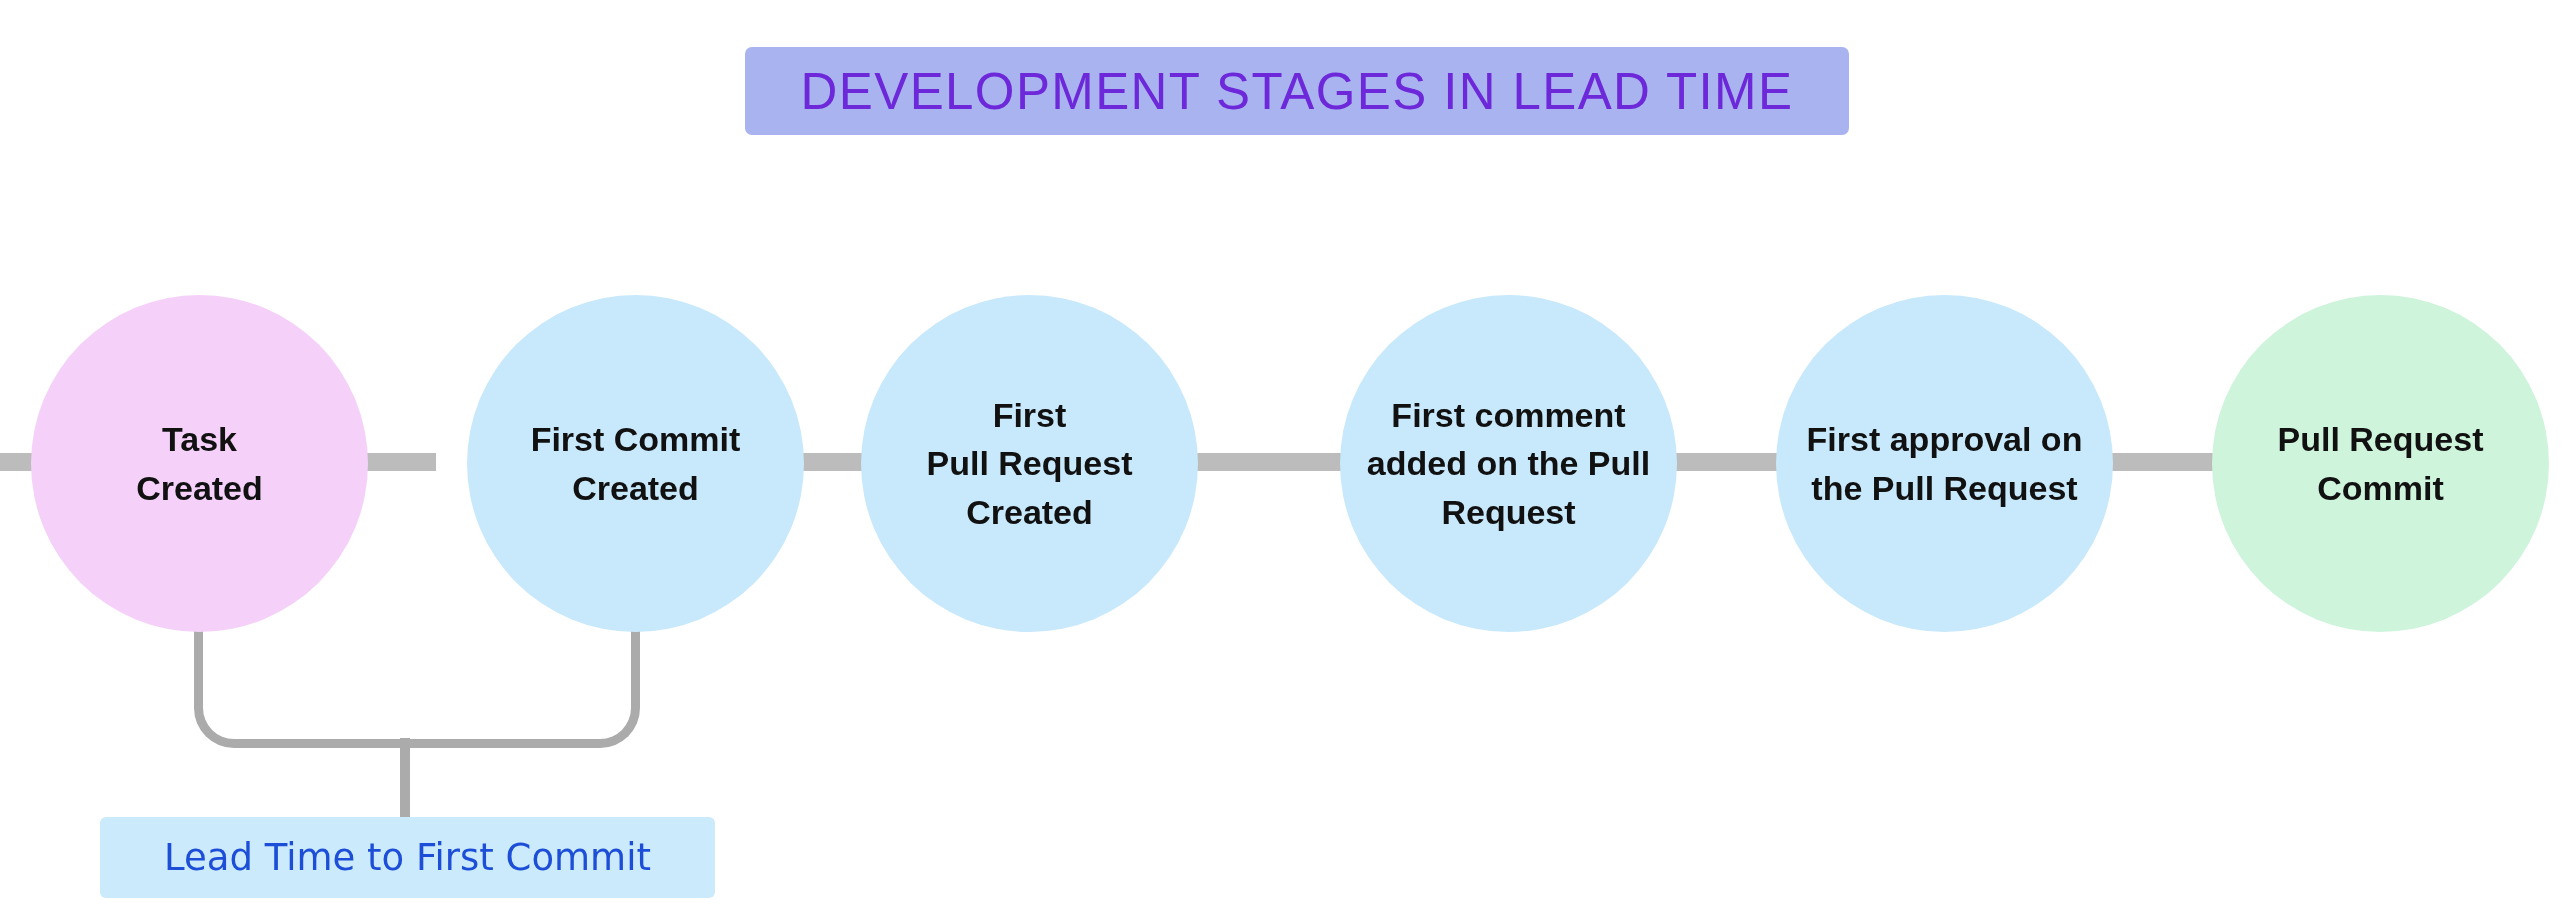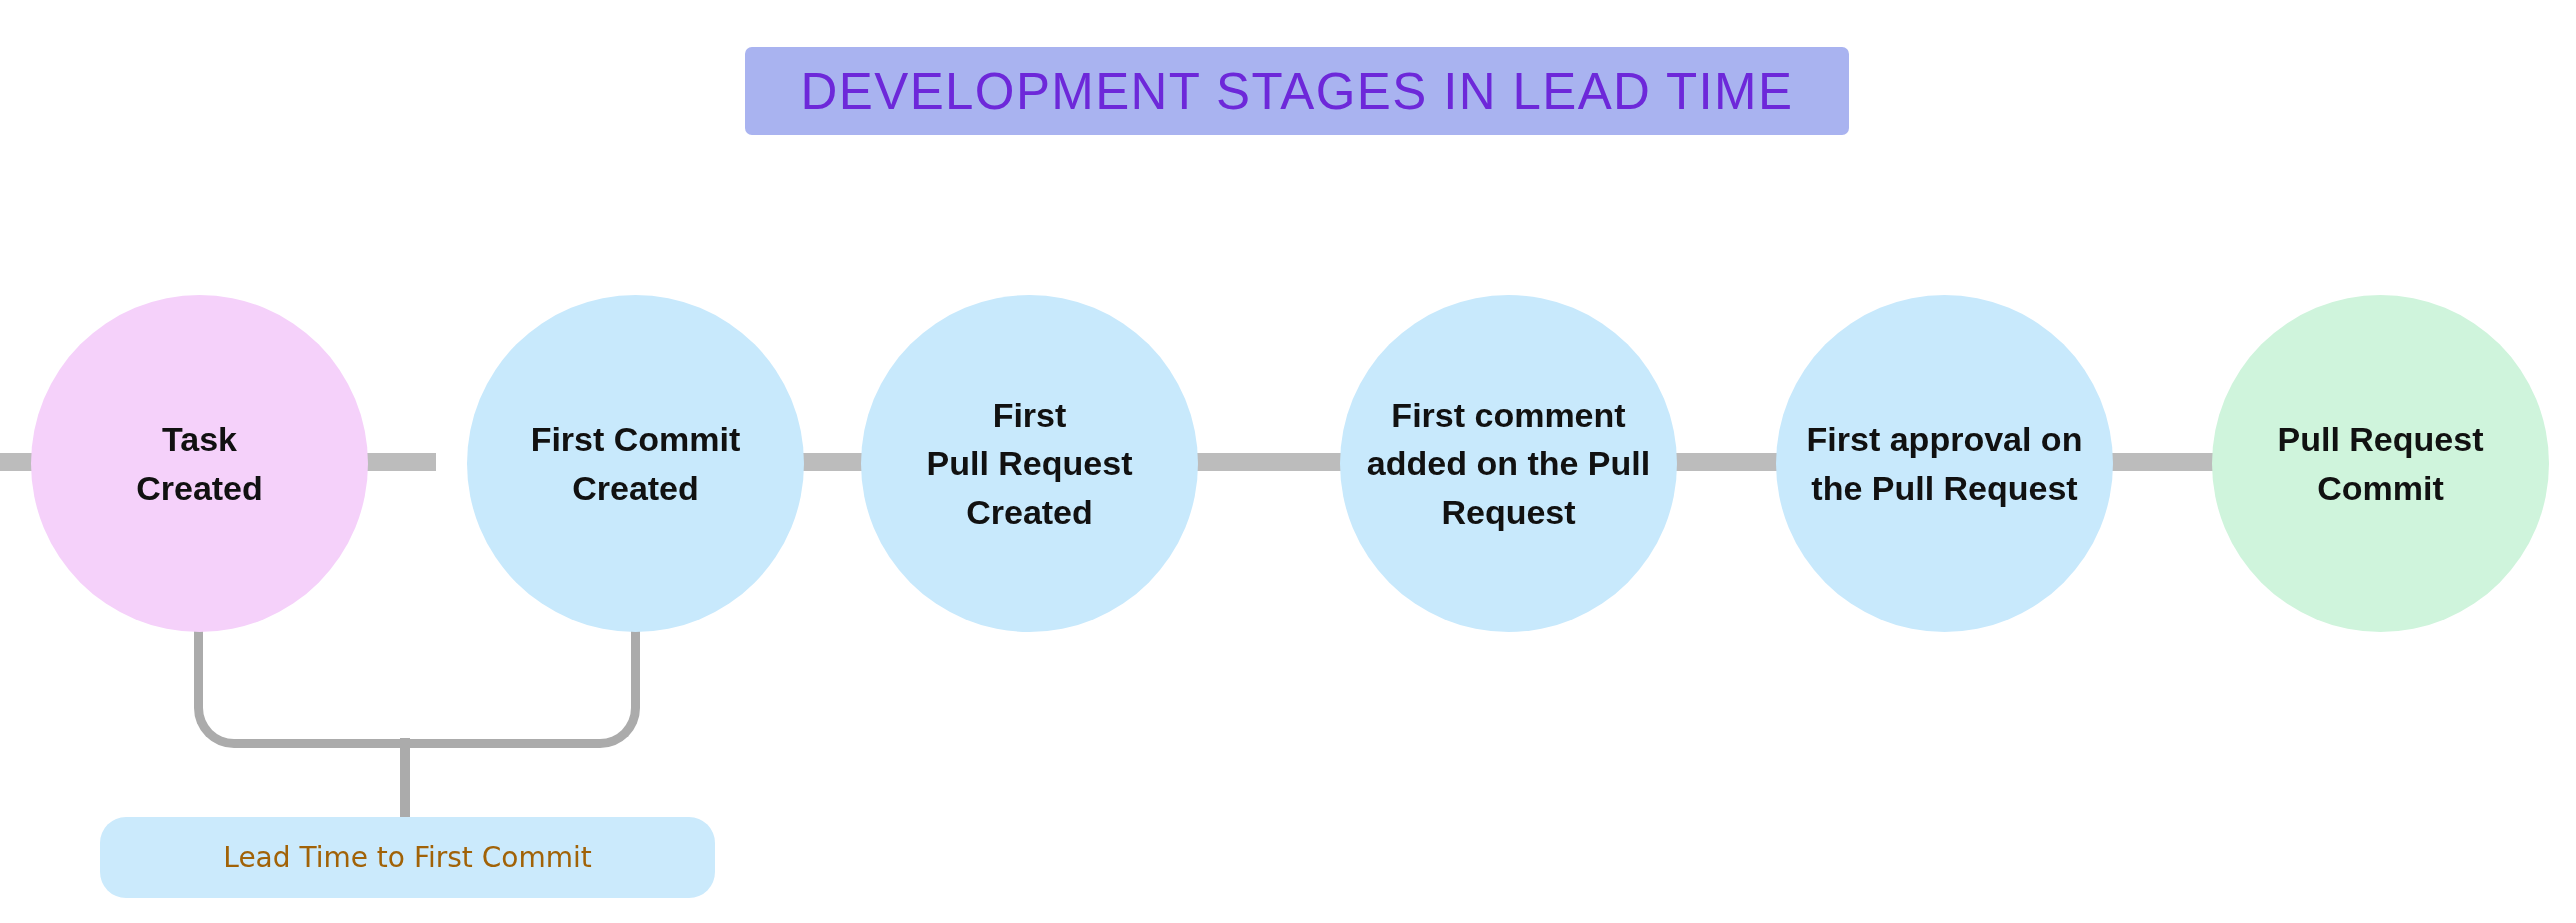--- a/index.html
+++ b/index.html
@@ -50,24 +50,24 @@
     border:9.6px solid #ababab;border-top:none;
     border-bottom-left-radius:40px;border-bottom-right-radius:40px;
     background:transparent;
   }
   .bracket-stem{
     position:absolute;left:400px;top:738px;width:9.6px;height:80px;z-index:1;
   }
   
   .annotation{
     position:absolute;left:100px;top:817px;width:615px;height:81px;
-    border-radius:26px;z-index:2;
+    border-radius:6px;z-index:2;
     display:flex;align-items:center;justify-content:center;
     font-family:cursive, "DejaVu Sans", sans-serif;
-    font-size:28px;font-weight:400;color:#a16207;white-space:nowrap;
+    font-size:37px;font-weight:400;color:#1d4ed8;white-space:nowrap;
   }
 </style>
 </head>
 <body>
 
 <div class="canvas">
 
   <div class="banner" style="background-color: rgb(169, 179, 240);">DEVELOPMENT STAGES IN LEAD TIME</div>
 
   <div class="connector" style="background-color: rgb(188, 188, 188);"></div>

